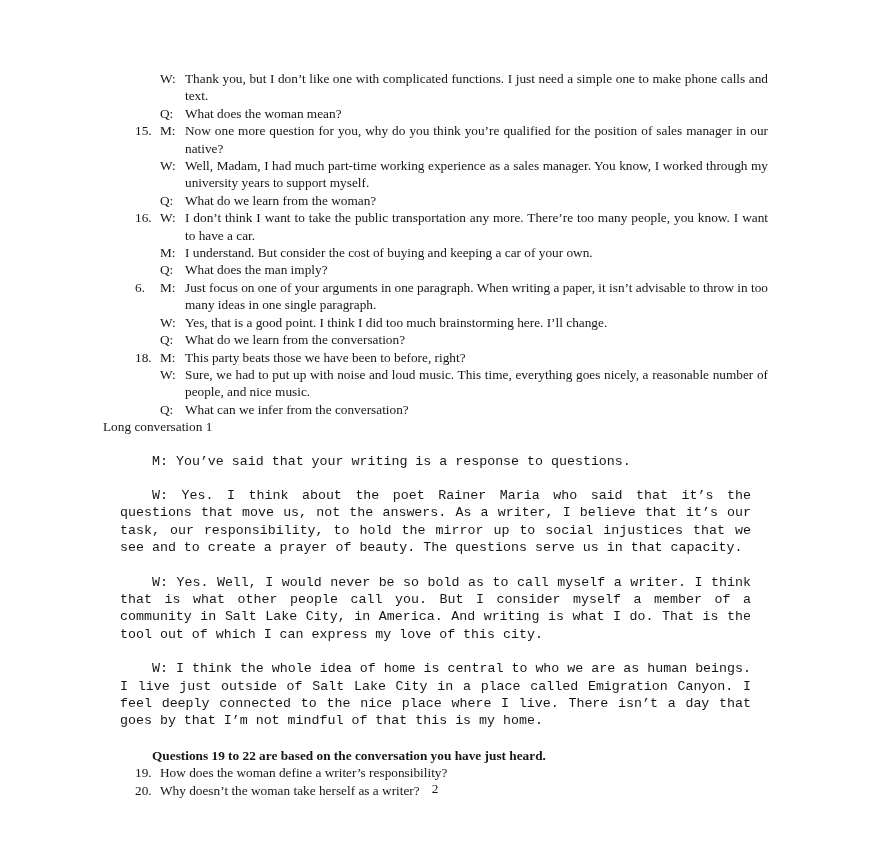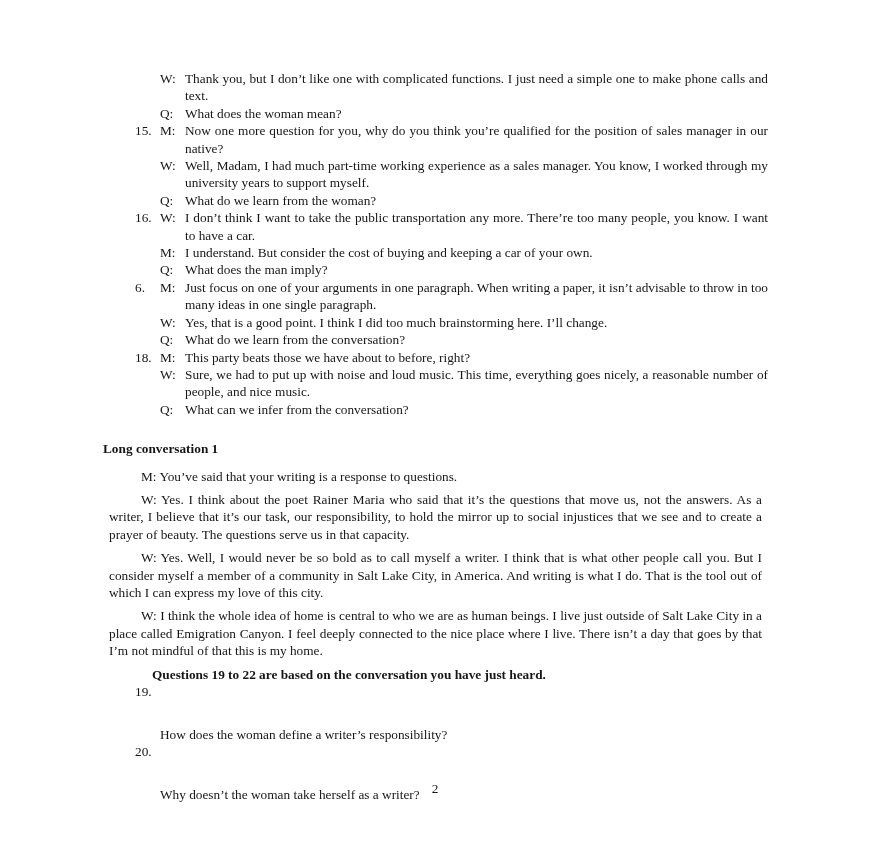--- a/index.html
+++ b/index.html
@@ -20,27 +20,27 @@
     top: 70px;
     width: 665px;
   }
   
   .dialogue { padding-left: 32px; }
   .dlg-row { display: flex; }
   .dlg-num { flex: 0 0 25px; }
   .dlg-spk { flex: 0 0 25px; }
   .dlg-txt { flex: 1 1 auto; text-align: justify; }
   
-  .heading { font-weight: bold; margin-top: 22px; }
+  .heading { font-weight: normal; }
   .turns { margin-top: 10px; }
-  .para { margin: 6px; text-indent: 32px; text-align: justify; }
+  .para { margin: 17px; text-indent: 32px; text-align: justify; font-family: Liberation Mono, monospace; }
   .q-intro { font-weight: bold; margin-left: 49px; }
   .q-row { display: flex; margin-left: 32px; justify-content: flex-end; }
   .q-num { flex: 0 0 25px; }
-  .q-text { flex: 1 1 auto; margin-top: 43px; }
+  .q-text { flex: 1 1 auto; }
   .page-number {
     position: absolute;
     left: 0;
     width: 870px;
     top: 780px;
     text-align: center;
   }
 </style>
 </head>
 <body>
@@ -105,21 +105,21 @@
       </div>
       <div class="dlg-row">
         <span class="dlg-num"></span>
         <span class="dlg-spk">Q:</span>
         <span class="dlg-txt">What do we learn from the conversation?</span>
       </div>
 
       <div class="dlg-row">
         <span class="dlg-num">18.</span>
         <span class="dlg-spk">M:</span>
-        <span class="dlg-txt">This party beats those we have about to before, right?</span>
+        <span class="dlg-txt">This party beats those we have been to before, right?</span>
       </div>
       <div class="dlg-row">
         <span class="dlg-num"></span>
         <span class="dlg-spk">W:</span>
         <span class="dlg-txt">Sure, we had to put up with noise and loud music. This time, everything goes nicely, a reasonable number of people, and nice music.</span>
       </div>
       <div class="dlg-row">
         <span class="dlg-num"></span>
         <span class="dlg-spk">Q:</span>
         <span class="dlg-txt">What can we infer from the conversation?</span>

